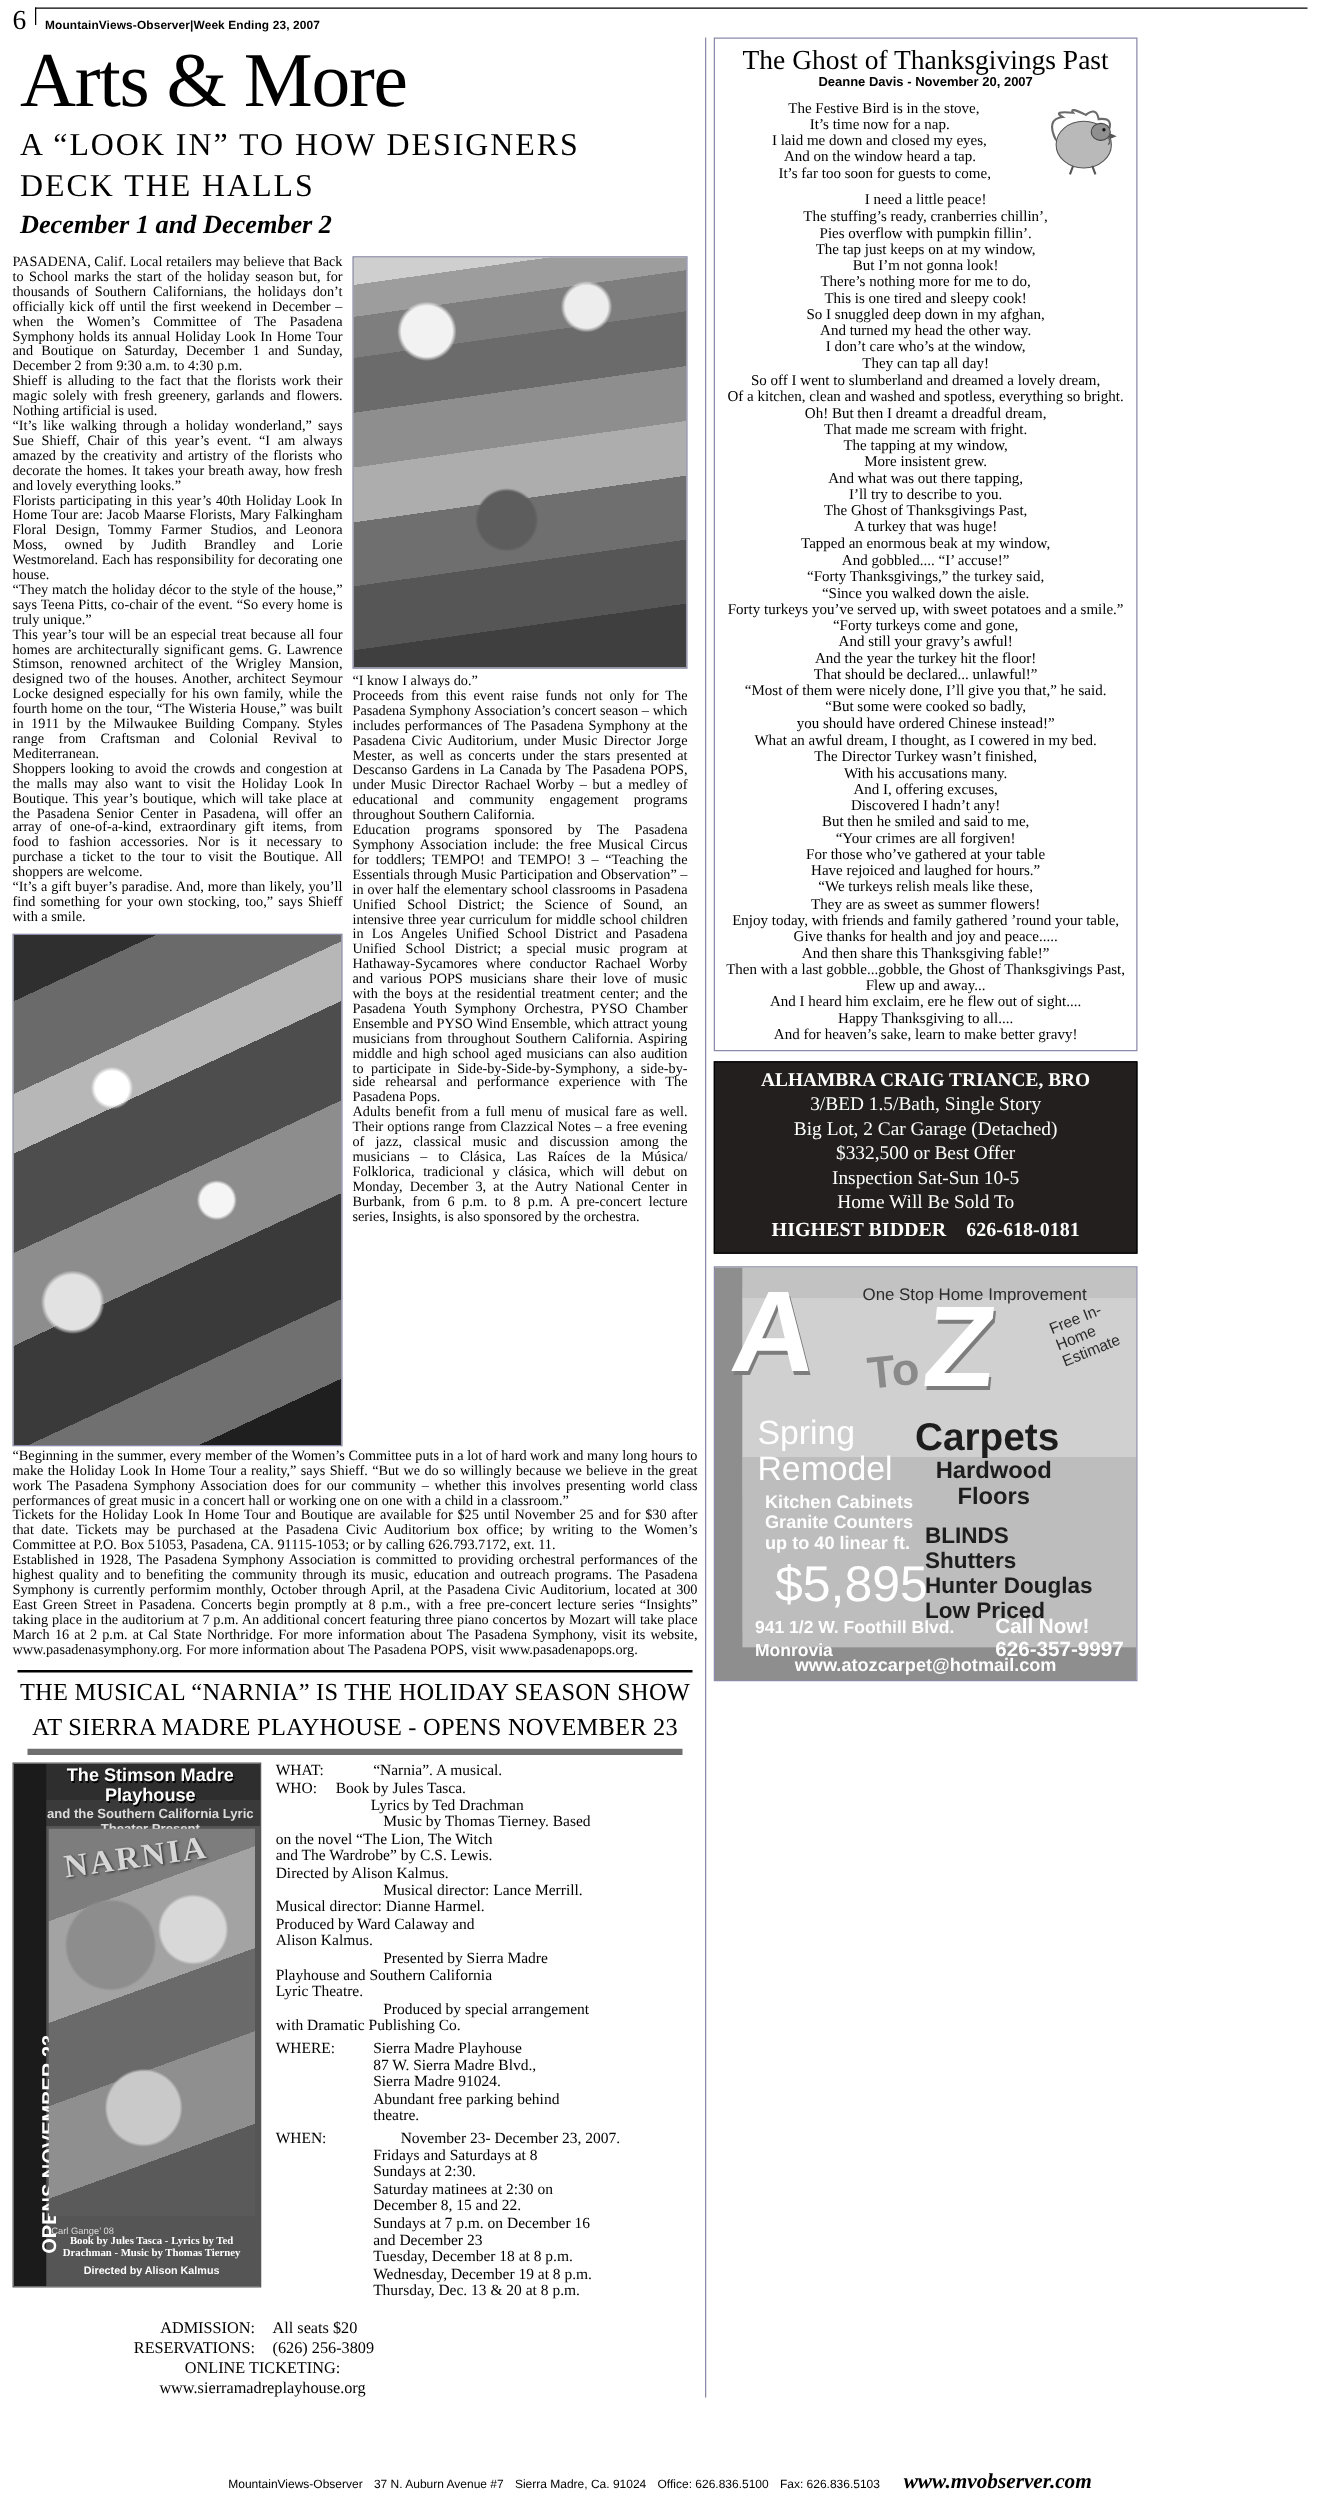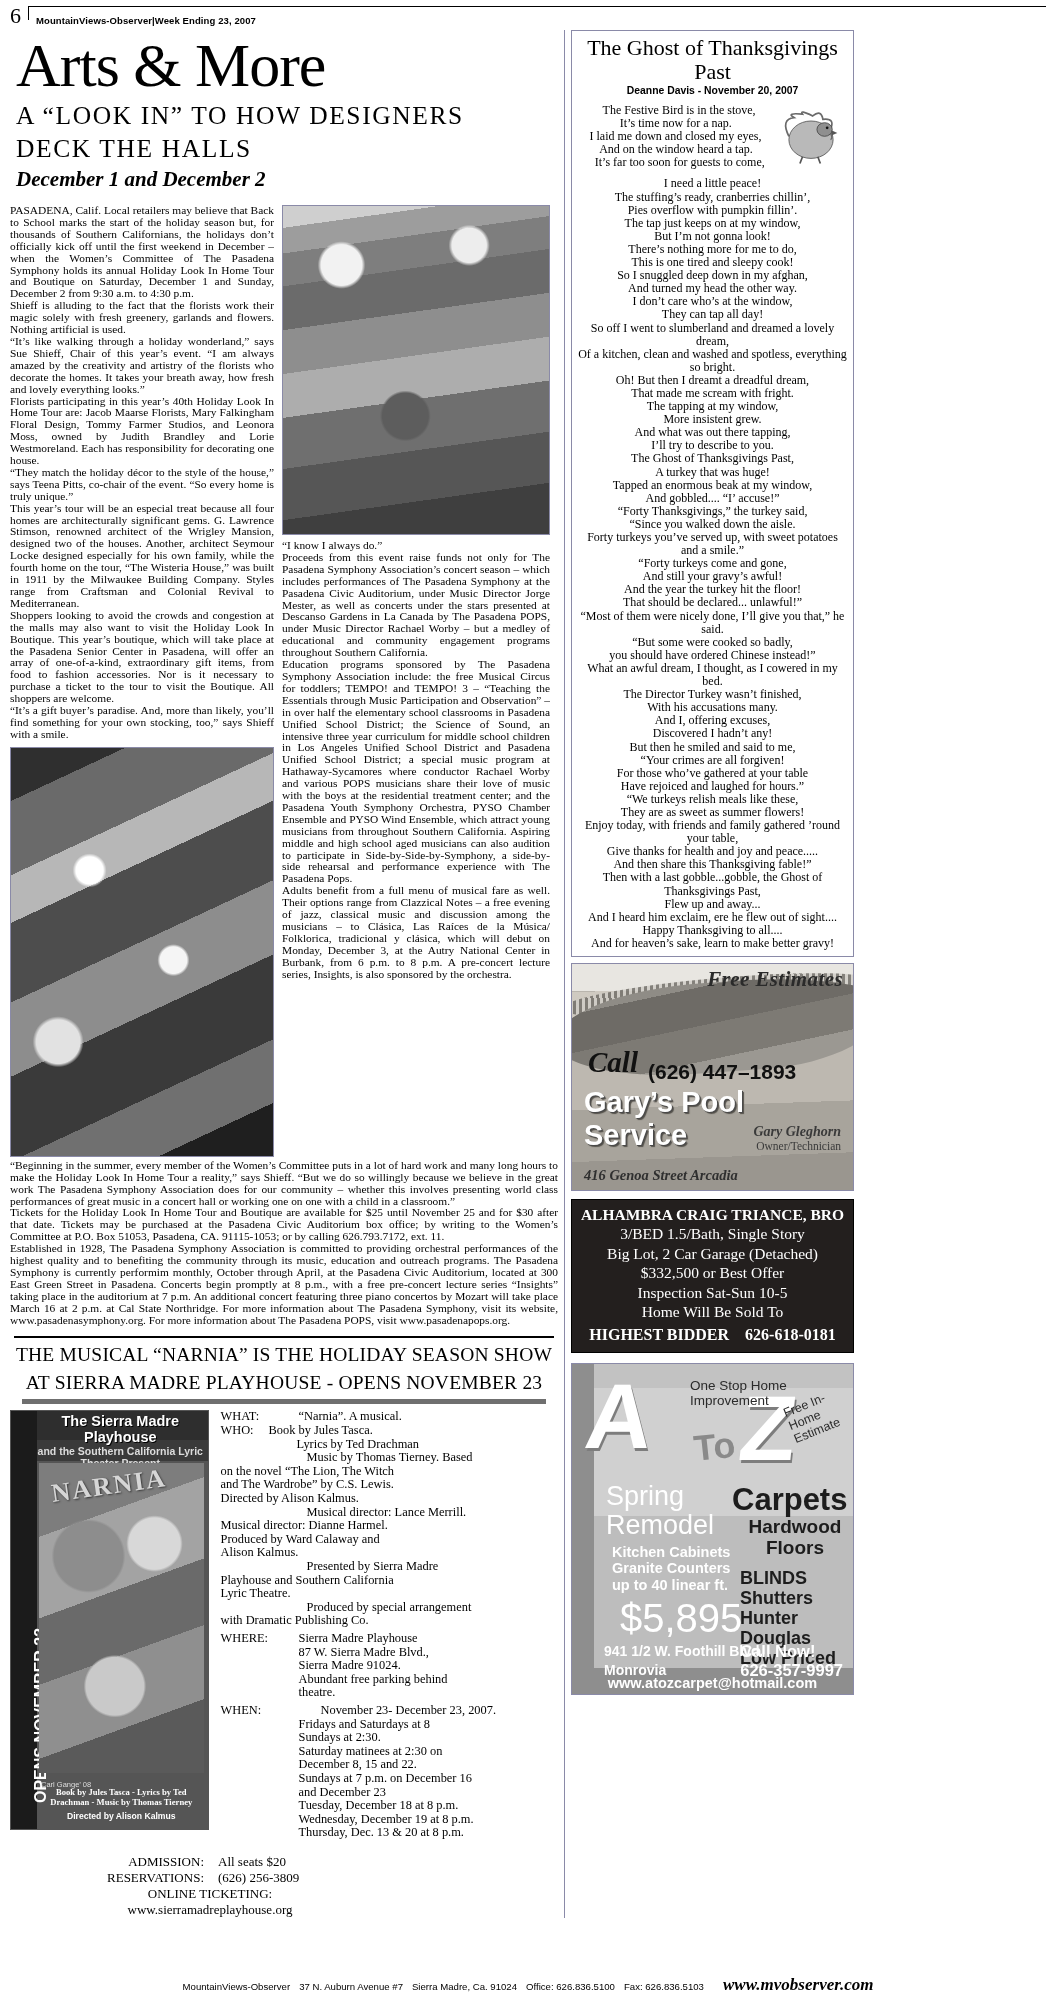--- a/index.html
+++ b/index.html
@@ -16,21 +16,21 @@
   
   .topbar { display:flex; align-items:flex-start; height:22px; }
   .folio { font-family:"Liberation Serif", serif; font-size:22px; line-height:20px; padding-right:7px; }
   .topbar-rule { border-left:1px solid #000; border-top:1px solid #000; flex:1; height:14px; padding-left:7px; }
   .topbar-text { font-family:"Liberation Sans", sans-serif; font-size:9.5px; font-weight:bold; letter-spacing:.1px; position:relative; top:3px; }
 
   
   .grid { display:flex; gap:0; margin-top:2px; }
   .leftpane { width:548px; }
   .vrule { width:1px; background:#8a8aa8; margin:0 6px; }
-  .rightpane { width:283px; }
+  .rightpane { width:339px; }
 
   
   .masthead {
     font-family:"Liberation Serif", serif;
     font-size:62px; line-height:62px; font-weight:normal;
     letter-spacing:-1px;
     margin:4px 0 2px 6px;
   }
   .deck {
     font-family:"Liberation Serif", serif;
@@ -259,21 +259,21 @@
       <div class="narnia-head">THE MUSICAL “NARNIA” IS THE HOLIDAY SEASON SHOW</div>
       <div class="narnia-head">AT SIERRA MADRE PLAYHOUSE - OPENS NOVEMBER 23</div>
       <div class="narnia-rule"></div>
 
       <div class="narnia-grid">
 
         <div class="poster">
           <div class="poster-side">
             <span>OPENS NOVEMBER 23</span>
           </div>
-          <div class="poster-band">The Sierra Madre Playhouse</div>
+          <div class="poster-band">The Stimson Madre Playhouse</div>
           <div class="poster-band2">and the Southern California Lyric Theater Present</div>
           <div class="poster-art"></div>
           <div class="poster-artTitle">NARNIA</div>
           <div class="poster-credit">Carl Gange’ 08</div>
           <div class="poster-foot1">Book by Jules Tasca  -  Lyrics by Ted Drachman  -  Music by Thomas Tierney</div>
           <div class="poster-foot2">Directed by Alison Kalmus</div>
         </div>
 
         <div class="narnia-txt">
           <div class="nrow">
@@ -410,32 +410,20 @@
           <div>Then with a last gobble...gobble, the Ghost of Thanksgivings Past,</div>
           <div>Flew up and away...</div>
           <div>And I heard him exclaim, ere he flew out of sight....</div>
           <div>Happy Thanksgiving to all....</div>
           <div>And for heaven’s sake, learn to make better gravy!</div>
           <div></div>
           <div></div>
         </div>
       </div>
 
-      <div class="ad-pool">
-        <div class="pool-sky"></div>
-        <div class="pool-coping"></div>
-        <div class="pool-water"></div>
-        <div class="ad-free-est">Free Estimates</div>
-        <div class="ad-call">Call</div>
-        <div class="ad-phone">(626) 447–1893</div>
-        <div class="ad-gary">Gary’s Pool Service</div>
-        <div class="ad-owner1">Gary Gleghorn</div>
-        <div class="ad-owner2">Owner/Technician</div>
-        <div class="ad-addr">416 Genoa Street Arcadia</div>
-      </div>
 
       <div class="ad-alhambra">
         <div class="alh-l1">ALHAMBRA CRAIG TRIANCE, BRO</div>
         <div class="alh-l">3/BED 1.5/Bath, Single Story</div>
         <div class="alh-l">Big Lot, 2 Car Garage (Detached)</div>
         <div class="alh-l">$332,500 or Best Offer</div>
         <div class="alh-l">Inspection Sat-Sun 10-5</div>
         <div class="alh-l">Home Will Be Sold To</div>
         <div class="alh-last"><span>HIGHEST BIDDER</span><span class="num">626-618-0181</span></div>
       </div>

